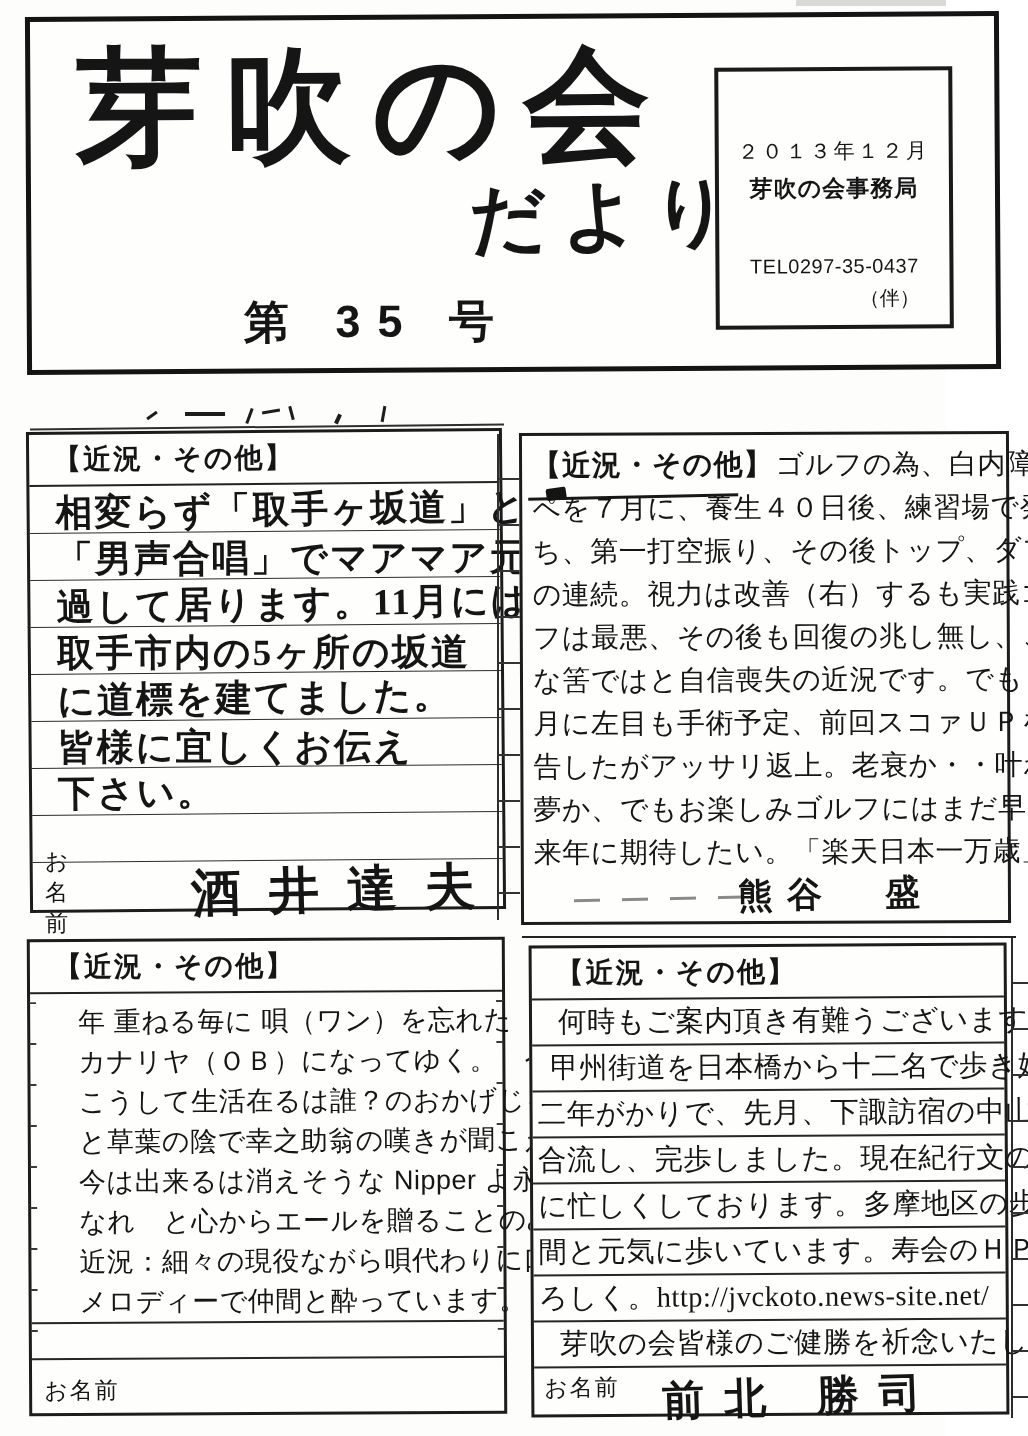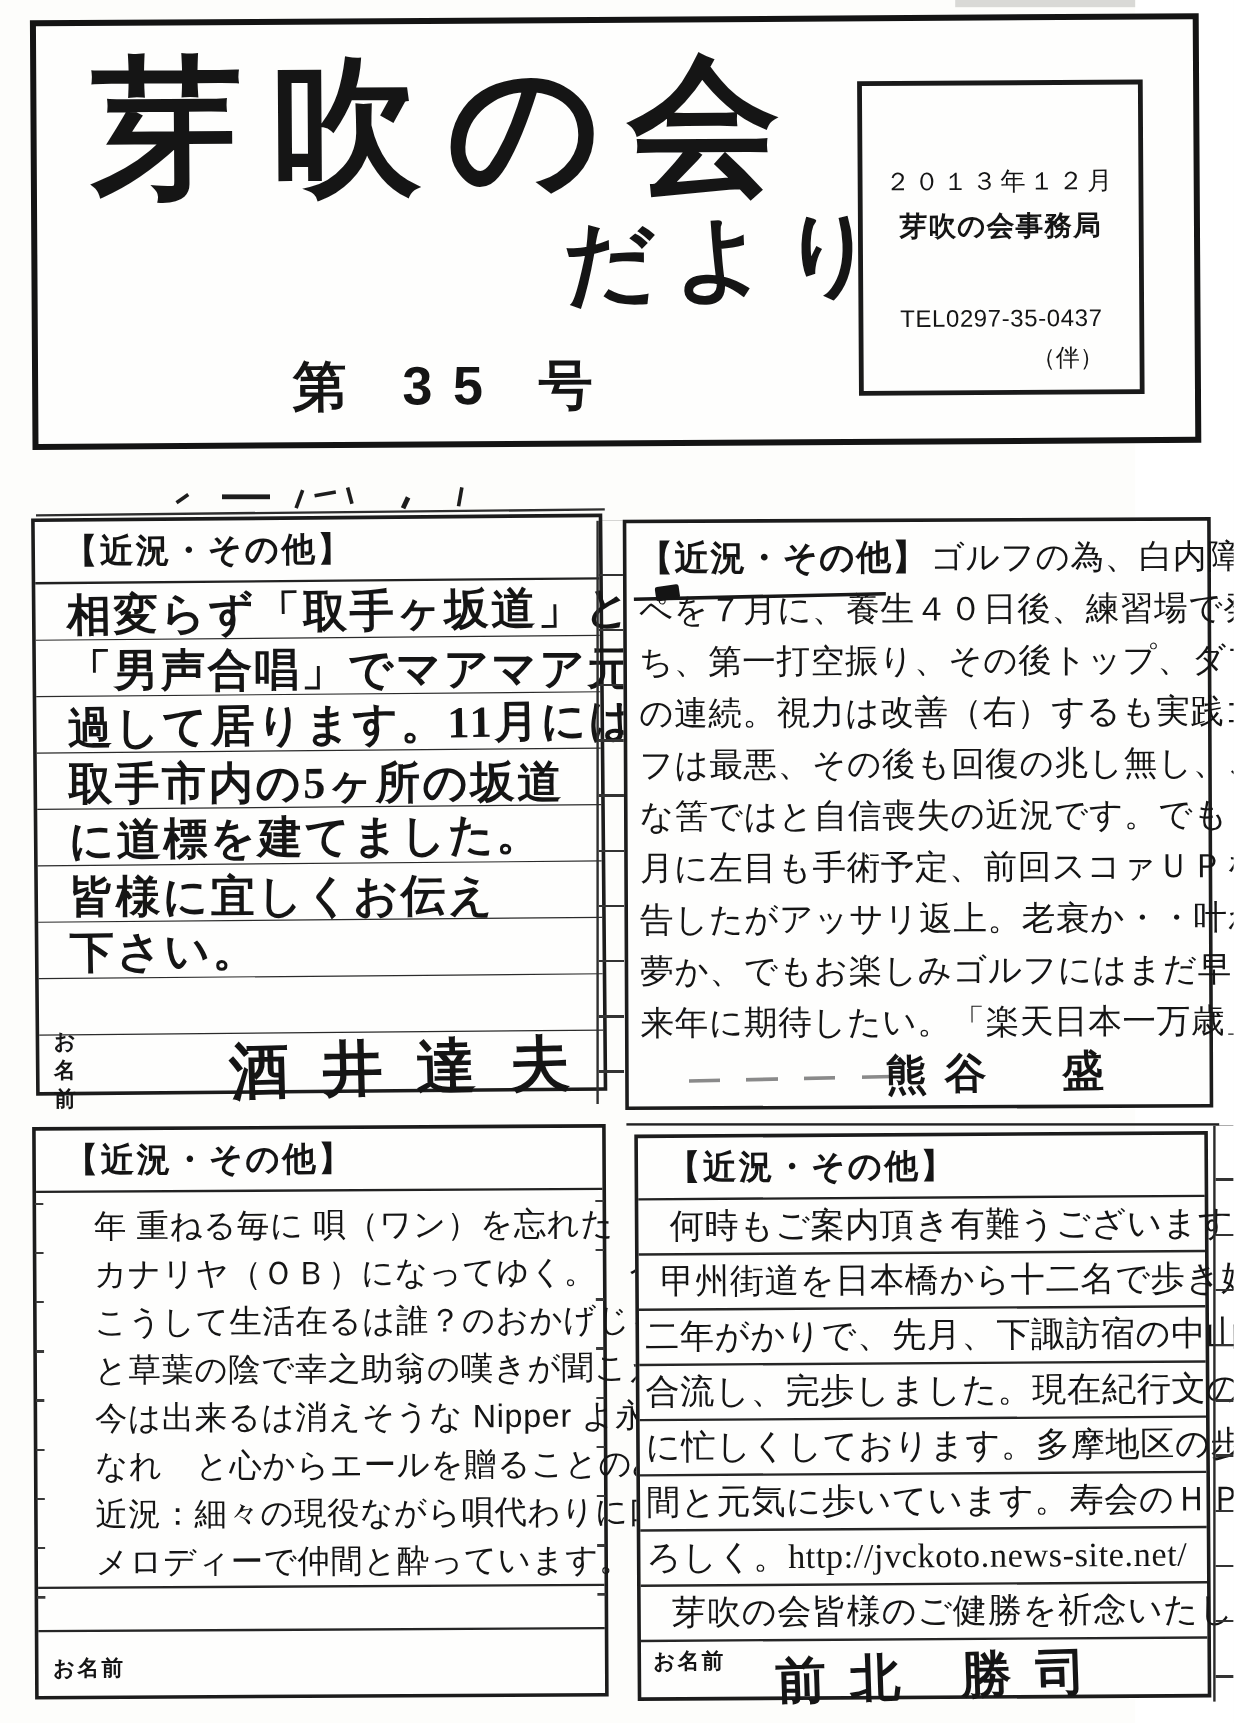--- a/index.html
+++ b/index.html
@@ -66,21 +66,21 @@
   
   .section-a { left:28px; top:430px; width:476px; height:481px; transform:rotate(-0.5deg); }
   .hw-row { height:46px; border-bottom:1.5px solid #2b2b2b; position:relative; overflow:visible; }
   .hw-line {
     position:absolute; left:26px; bottom:-4px; white-space:nowrap;
     font-size:37px; font-weight:600; letter-spacing:2px;
     transform:rotate(-0.4deg);
   }
   .hw-row:nth-child(odd) .hw-line { transform:rotate(0.3deg); bottom:-6px; }
   .name-row-a { height:58px; display:flex; align-items:center; padding-left:12px; }
-  .name-label { font-size:18px; letter-spacing:2px; font-weight:700; }
+  .name-label { font-size:23px; letter-spacing:2px; font-weight:400; }
   .hw-name-a {
     margin-left:120px; font-size:50px; font-weight:600; letter-spacing:28px;
     white-space:nowrap; transform:rotate(-1deg);
   }
 
   
   .tick-strip-b {
     position:absolute; left:497px; top:434px; width:21px; height:486px;
     border-left:2px solid #2f2f2f;
     background:repeating-linear-gradient(to bottom, transparent 0 44px, #333 44px 46px);

